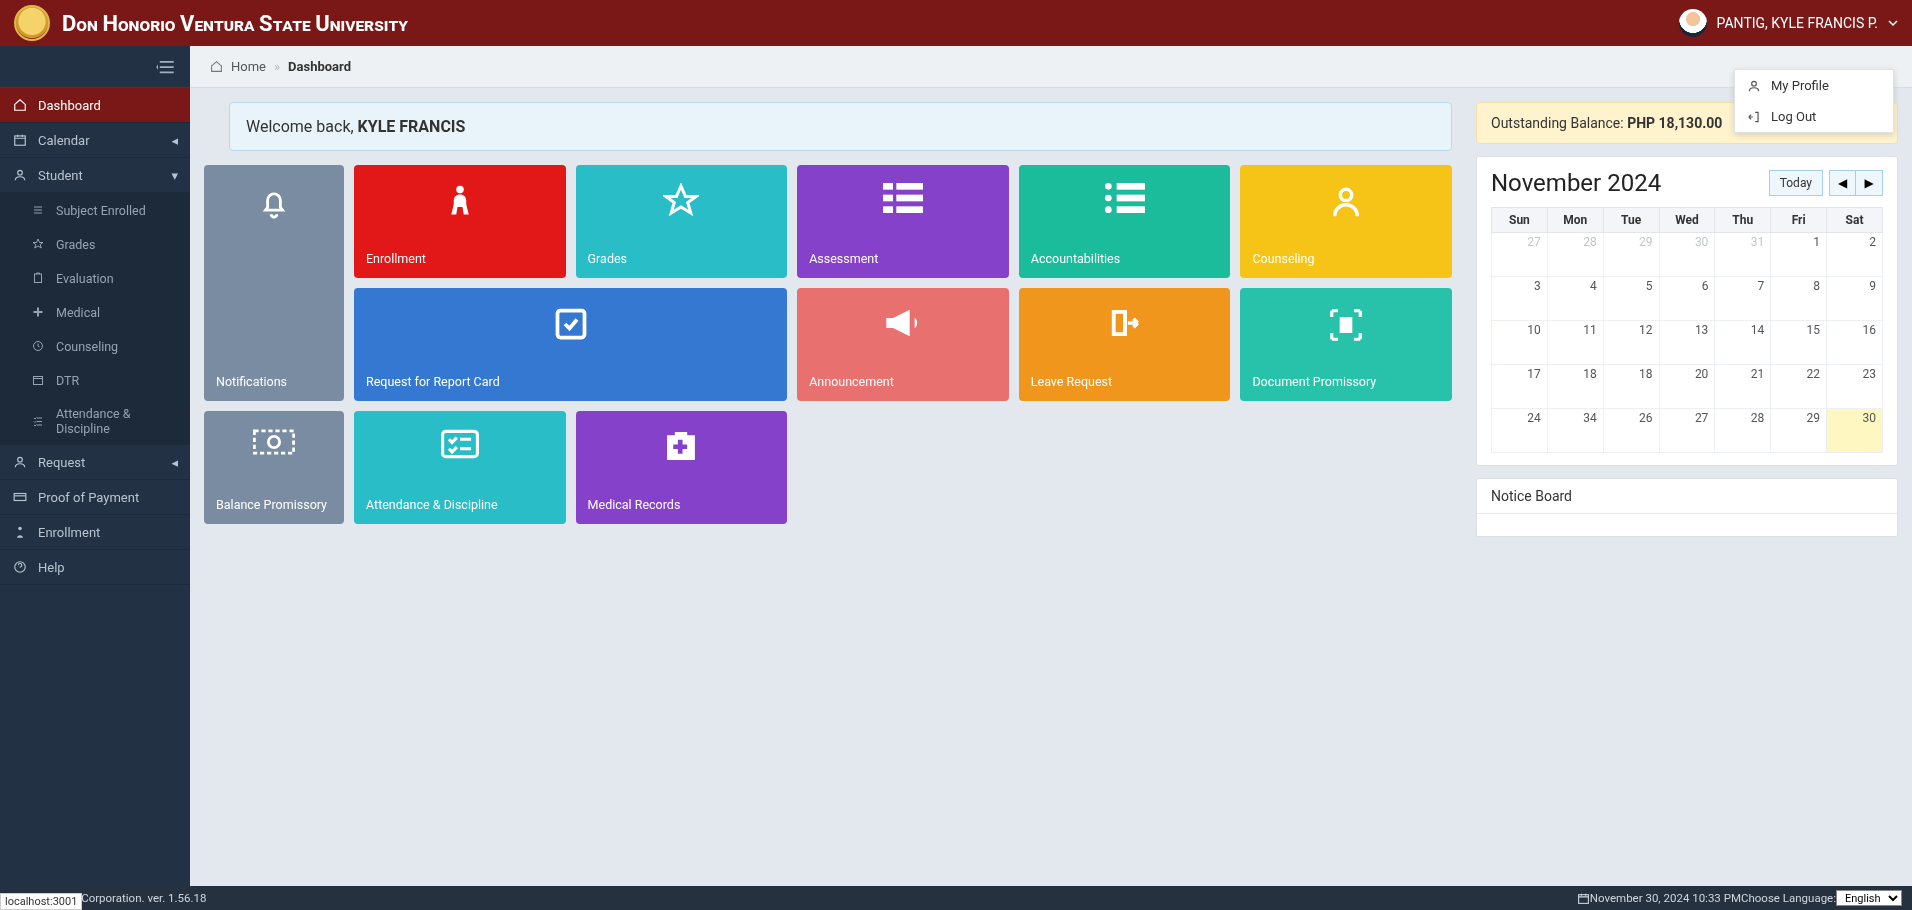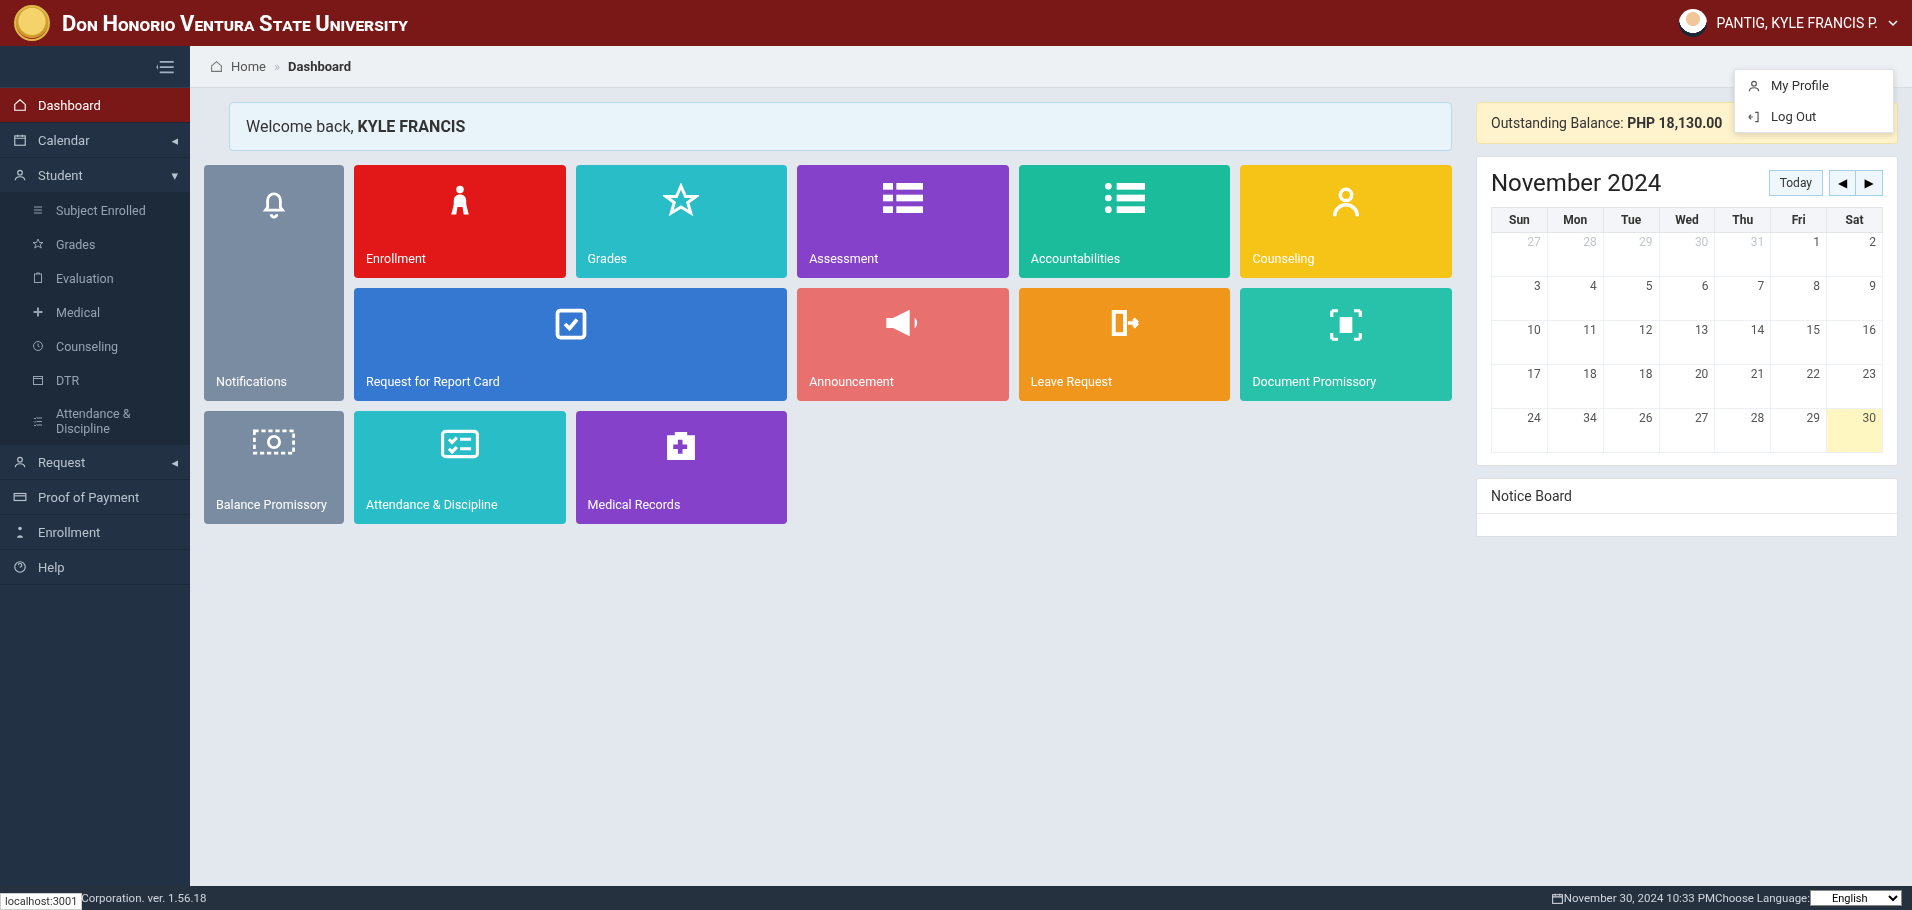--- a/index.html
+++ b/index.html
@@ -79,21 +79,21 @@
 .cal-table td { border: 1px solid #eceff3; height: 44px; vertical-align: top; text-align: right; padding: 2px 6px; color: #555; }
 .cal-table td.other { color: #c2c7cd; }
 .cal-table td.today { background: #fff7c2; }
 .notice-box { background: #fff; border: 1px solid #dcdfe4; border-radius: 2px; }
 .notice-head { padding: 9px 14px; font-size: 14px; color: #333; border-bottom: 1px solid #e7e9ed; }
 .notice-body { height: 22px; }
 
 
 .footer { position: absolute; bottom: 0; left: 0; right: 0; height: 24px; background: #26313f; color: #cfd6de; font-size: 11.5px; display: flex; align-items: center; padding: 0 10px; }
 .footer-right { margin-left: auto; display: flex; align-items: center; gap: 0; }
-.lang-select { background: #fff; border: 1px solid #888; font-size: 11px; padding: 0 17px; height: 16px; }
+.lang-select { background: #fff; border: 1px solid #888; font-size: 11px; padding: 0 4px; height: 16px; }
 .cal-foot-icon { display: inline-flex; }
 
 .localhost-badge { position: absolute; bottom: 0; left: 0; background: #fff; color: #333; font-size: 11px; padding: 1px 4px; border: 1px solid #ccc; z-index: 100; }
 
 svg { display: block; }
 </style>
 </head>
 <body>
 
 <div class="header">

